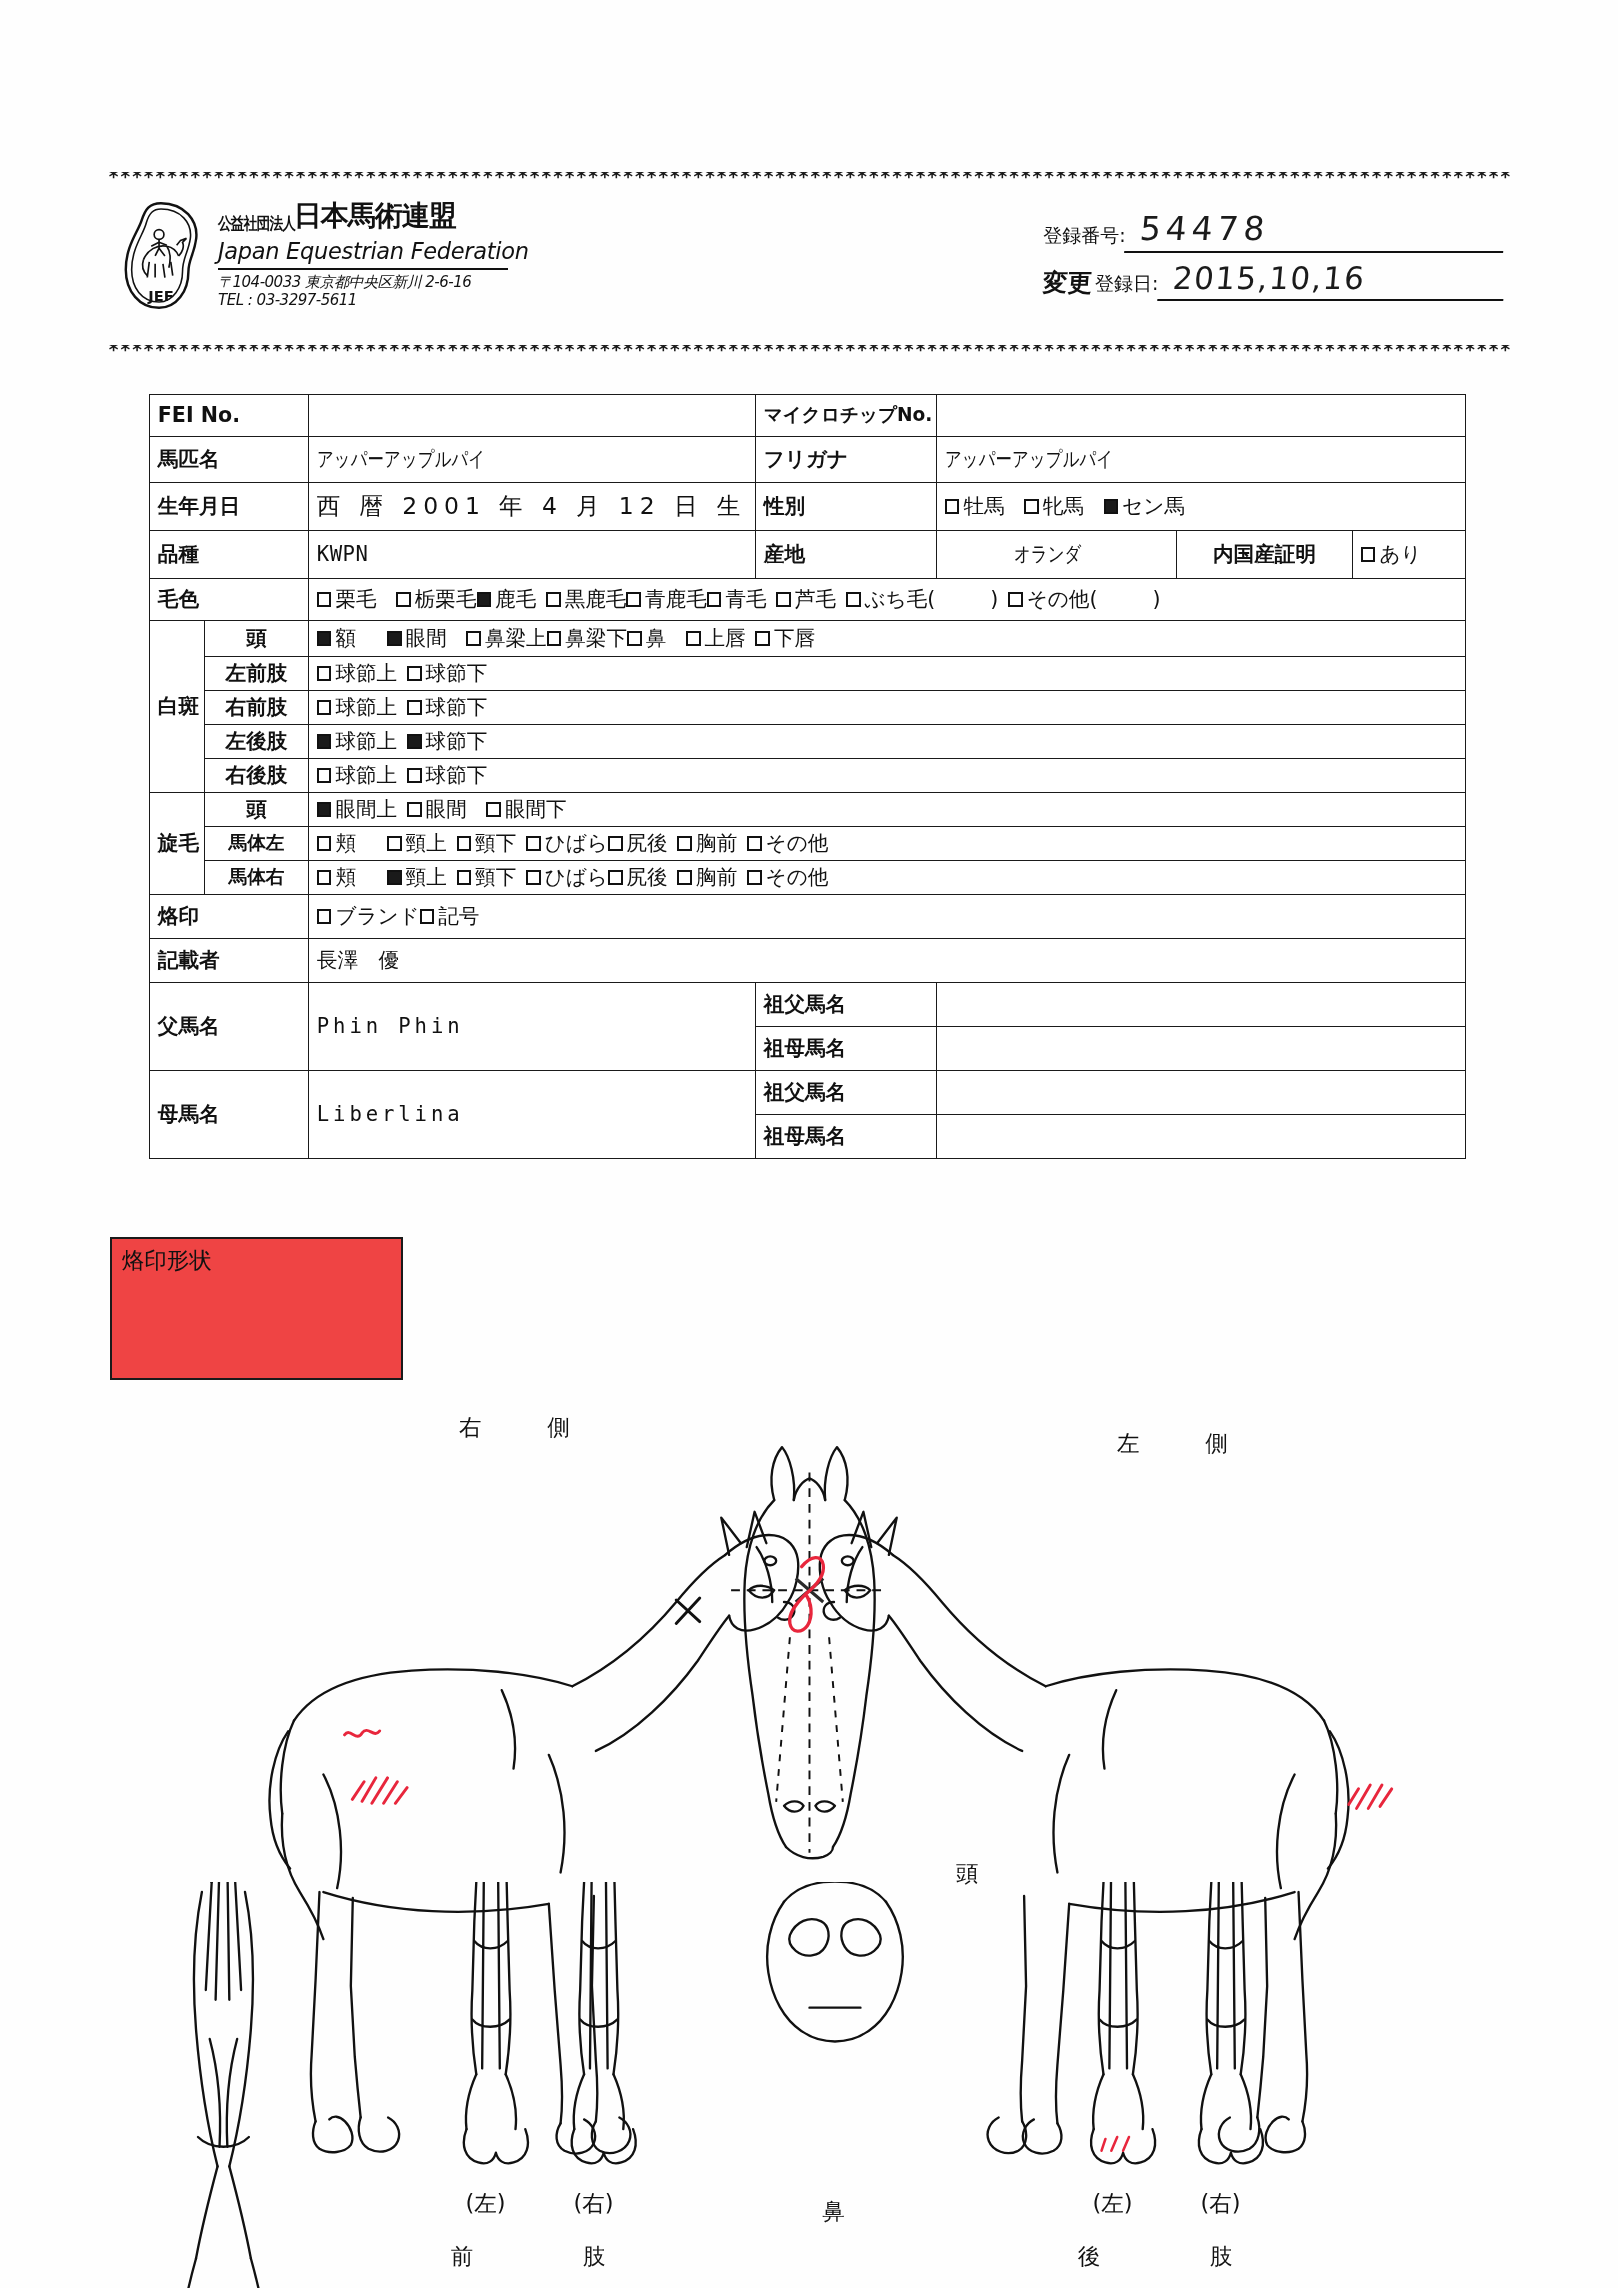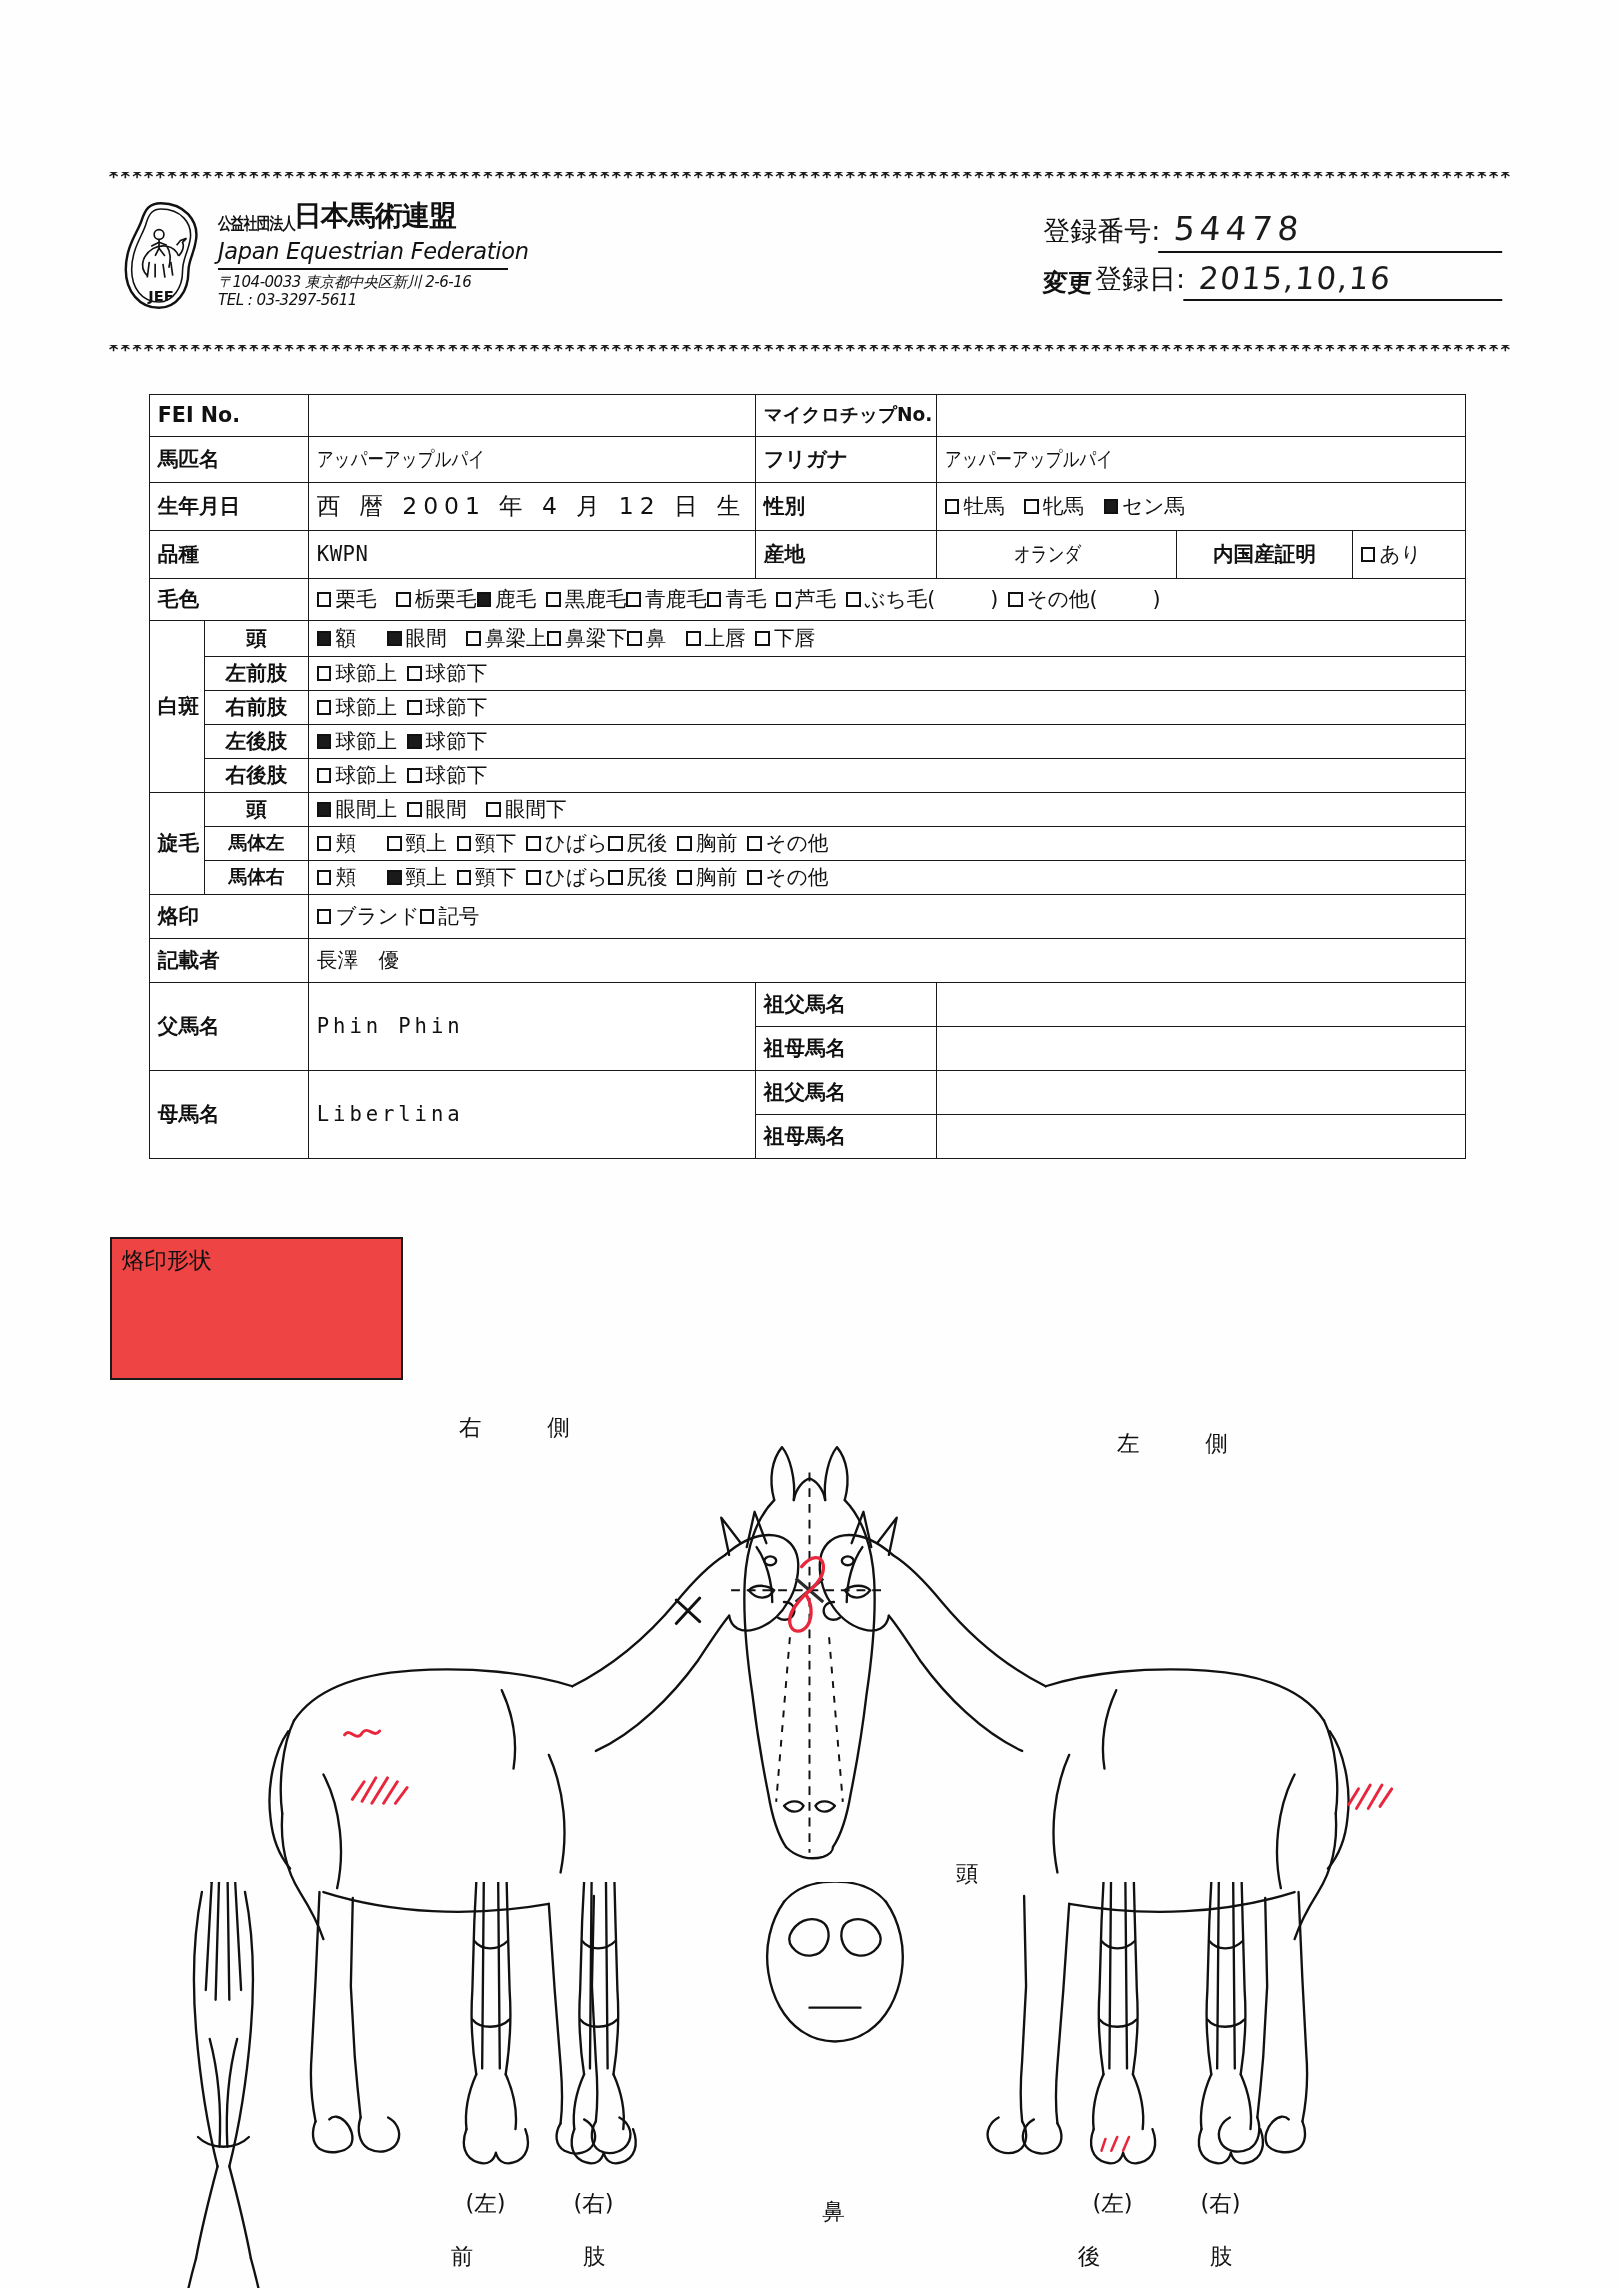--- a/index.html
+++ b/index.html
@@ -118,21 +118,21 @@
     right: 7.8px;
     top: 17.6px;
     width: 461px;
   }
   .reg-row {
     display: flex;
     align-items: flex-end;
     margin-bottom: 7.8px;
   }
   .reg-label {
-    font-size: 27px;
+    font-size: 19px;
     white-space: nowrap;
     padding-bottom: 3.9px;
   }
   .reg-label-hw {
     font-family: "DejaVu Sans", "Liberation Sans", sans-serif;
     font-size: 24.5px;
     font-weight: bold;
     padding-bottom: 2px;
     padding-right: 2.9px;
     transform: skewX(-4deg);

